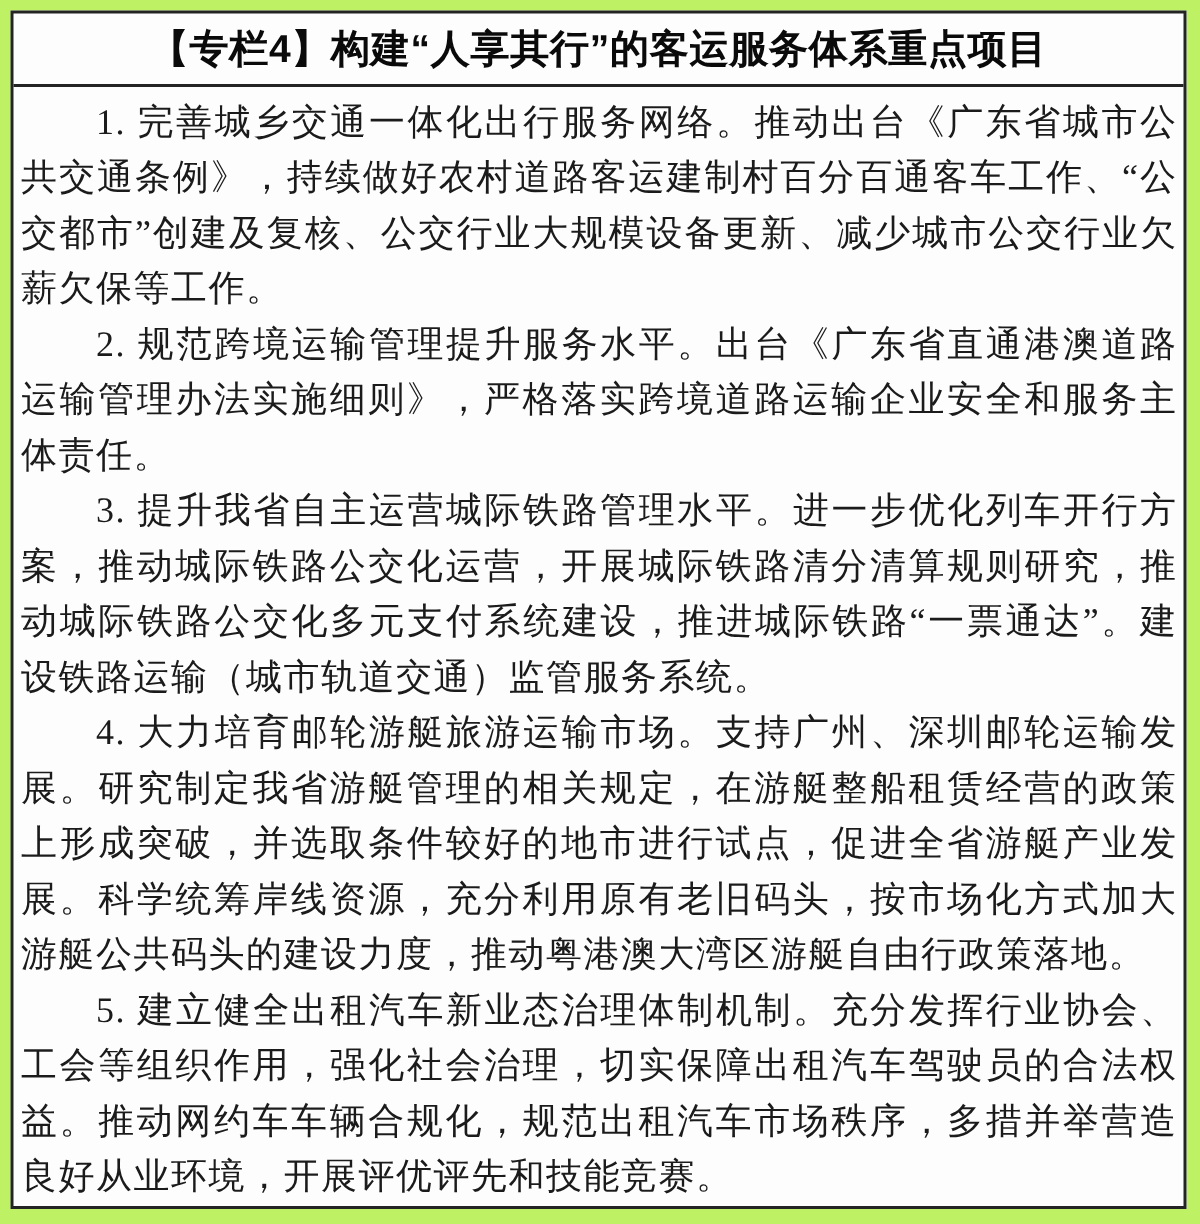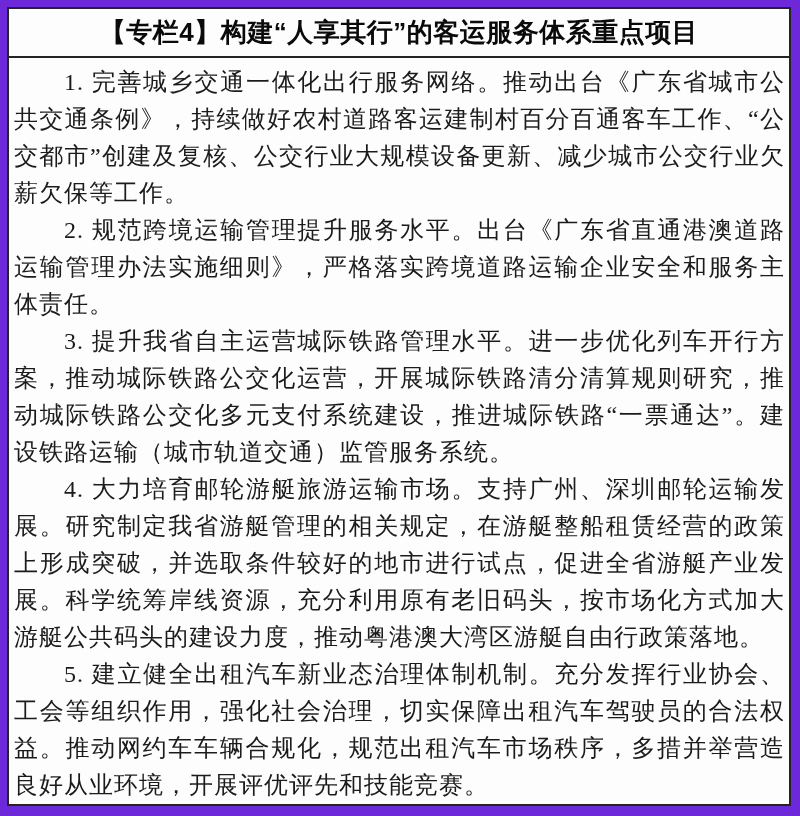--- a/index.html
+++ b/index.html
@@ -4,21 +4,21 @@
 <style>
   html, body {
     margin: 0;
     padding: 0;
     background: #ffffff;
   }
   .page {
     position: relative;
     width: 800px;
     height: 816px;
-    background: #6d28d9;
+    background: #bef264;
     overflow: hidden;
   }
   .feature-box {
     position: absolute;
     left: 7px;
     top: 7px;
     right: 9px;
     bottom: 10px;
     border: 2px solid #242424;
     background: #fdfdfd;

